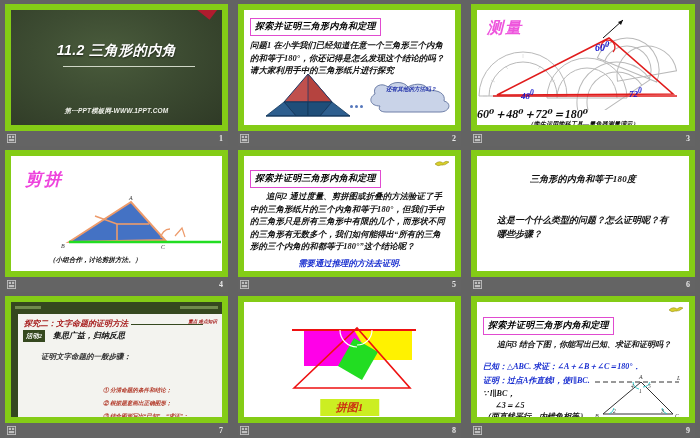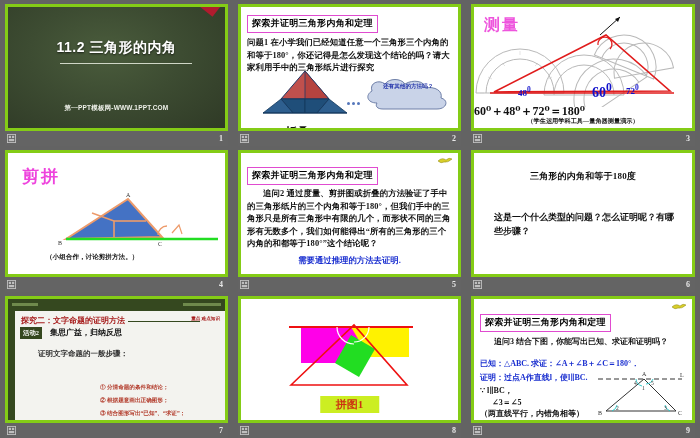--- a/index.html
+++ b/index.html
@@ -19,22 +19,23 @@
     position:relative;
     box-sizing:border-box;
     padding:4px 5px 0 5px;
     display:flex;flex-direction:column;
   }
   .slide{
     flex:1;
     background:#ffffff;
     position:relative;
     overflow:hidden;
-    border:3px solid #84cc16;
+    border:6px solid #84cc16;
     box-sizing:border-box;
+    font-style:italic;
   }
   .footer{
     height:15px;
     background:#646464;
     display:flex;align-items:center;justify-content:space-between;
     padding:0 5px 0 2px;
     box-sizing:border-box;
   }
   .ficon{width:9px;height:9px;display:block;opacity:.85;}
   .pagenum{
@@ -293,21 +294,21 @@
         </g>
         <polygon points="20,85 132,28 196,84" fill="none" stroke="#e01b1b" stroke-width="1.6"></polygon>
         <line x1="16" y1="86" x2="200" y2="86" stroke="#e01b1b" stroke-width="1.6"></line>
         <path d="M124,38 a7,7 0 1 1 12,4" fill="none" stroke="#e01b1b" stroke-width="1.2"></path>
         <line x1="126" y1="28" x2="146" y2="10" stroke="#111" stroke-width="1"></line>
         <polygon points="146,10 141,12 144,15" fill="#111"></polygon>
       </svg>
       <div class="s3 measure">测量</div>
       <div style="position:absolute;left:44px;top:78px;color:#1111cc;font-size:9px;font-weight:bold;font-family:'Liberation Serif',serif;"><span>48</span><sup>0</sup></div>
       <div style="position:absolute;left:152px;top:76px;color:#1111cc;font-size:9px;font-weight:bold;font-family:'Liberation Serif',serif;"><span>72</span><sup>0</sup></div>
-      <div style="position:absolute;left:118px;top:30px;color:#1111cc;font-size:14px;font-weight:bold;font-family:'Liberation Serif',serif;margin-top:44px;"><span>60</span><sup>0</sup></div>
+      <div style="position:absolute;left:118px;top:30px;color:#1111cc;font-size:10px;font-weight:bold;font-family:'Liberation Serif',serif;"><span>60</span><sup>0</sup></div>
       <div class="eq">60⁰＋48⁰＋72⁰＝180⁰</div>
       <div class="note">（学生运用学科工具—量角器测量演示）</div>
     </div>
     <div class="footer">
       <svg class="ficon" viewBox="0 0 10 10">
         <rect x="0.5" y="0.5" width="9" height="9" fill="none" stroke="#cfcfcf" stroke-width="1"></rect>
         <rect x="2" y="2" width="2.5" height="2.5" fill="#cfcfcf"></rect>
           <rect x="5.5" y="2" width="2.5" height="2.5" fill="#cfcfcf"></rect>
         <rect x="2" y="5.5" width="6" height="2.5" fill="#cfcfcf"></rect>
       </svg>

